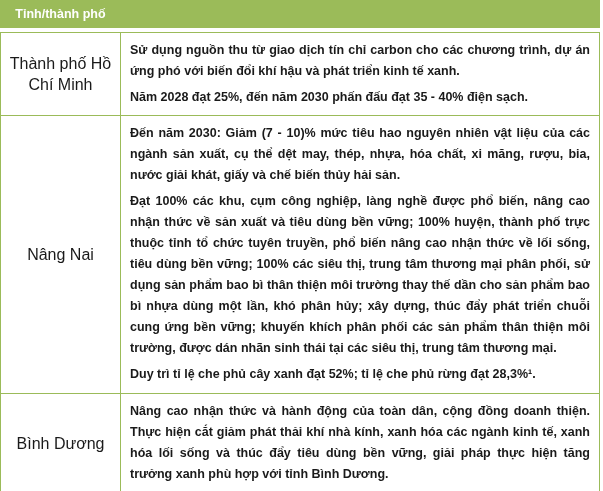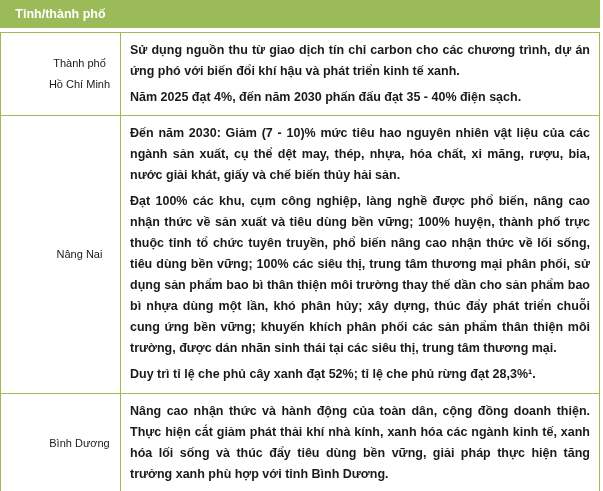--- a/index.html
+++ b/index.html
@@ -29,23 +29,22 @@
     border:1px solid var(--border,#9BBB59);
     border-bottom:none;
   }
   .trow{
     display:grid;grid-template-columns:120px 1fr;
     border-bottom:1px solid var(--border,#9BBB59);
   }
   .cell-province{
     border-right:1px solid var(--border,#9BBB59);
     display:flex;align-items:center;justify-content:center;
-    text-align:center;font-size:11px;line-height:21px;
+    text-align:center;font-size:16px;line-height:21px;
     padding:2px 6px;
-    margin-left:38px;
   }
   .cell-target{
     padding:2px 9px;font-size:12.5px;line-height:21px;
     text-align:justify;
   }
   .cell-target p{margin:5px 0;font-weight:bold;}
   .r1{min-height:81px;}
   .r2{min-height:278px;}
   .r3{min-height:94px;}
 </style>
@@ -58,21 +57,21 @@
     <div class="thead">
       <div class="th">Tỉnh/thành phố</div>
     </div>
 
     <div class="tbody">
 
       <div class="trow r1">
         <div class="cell-province">Thành phố Hồ Chí Minh</div>
         <div class="cell-target">
           <p>Sử dụng nguồn thu từ giao dịch tín chỉ carbon cho các chương trình, dự án ứng phó với biến đổi khí hậu và phát triển kinh tế xanh.</p>
-          <p>Năm 2025 đạt 4%, đến năm 2030 phấn đấu đạt 35 - 40% điện sạch.</p>
+          <p>Năm 2028 đạt 25%, đến năm 2030 phấn đấu đạt 35 - 40% điện sạch.</p>
         </div>
       </div>
 
       <div class="trow r2">
         <div class="cell-province">Nâng Nai</div>
         <div class="cell-target">
           <p>Đến năm 2030: Giảm (7 - 10)% mức tiêu hao nguyên nhiên vật liệu của các ngành sản xuất, cụ thể dệt may, thép, nhựa, hóa chất, xi măng, rượu, bia, nước giải khát, giấy và chế biến thủy hải sản.</p>
           <p>Đạt 100% các khu, cụm công nghiệp, làng nghề được phổ biến, nâng cao nhận thức về sản xuất và tiêu dùng bền vững; 100% huyện, thành phố trực thuộc tỉnh tổ chức tuyên truyền, phổ biến nâng cao nhận thức về lối sống, tiêu dùng bền vững; 100% các siêu thị, trung tâm thương mại phân phối, sử dụng sản phẩm bao bì thân thiện môi trường thay thế dần cho sản phẩm bao bì nhựa dùng một lần, khó phân hủy; xây dựng, thúc đẩy phát triển chuỗi cung ứng bền vững; khuyến khích phân phối các sản phẩm thân thiện môi trường, được dán nhãn sinh thái tại các siêu thị, trung tâm thương mại.</p>
           <p>Duy trì tỉ lệ che phủ cây xanh đạt 52%; tỉ lệ che phủ rừng đạt 28,3%¹.</p>
         </div>

